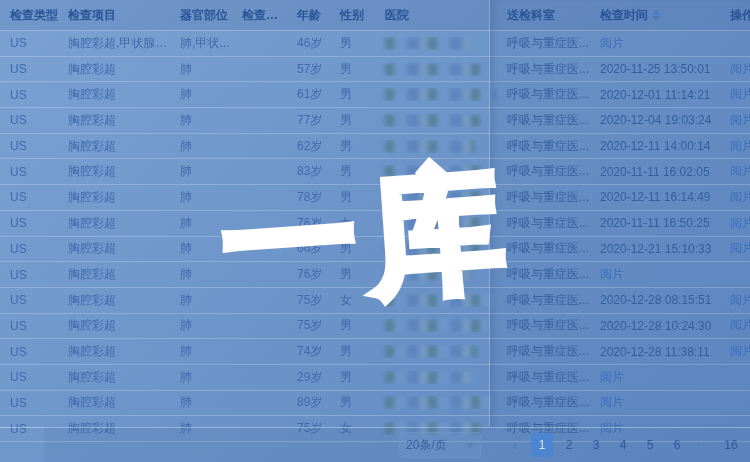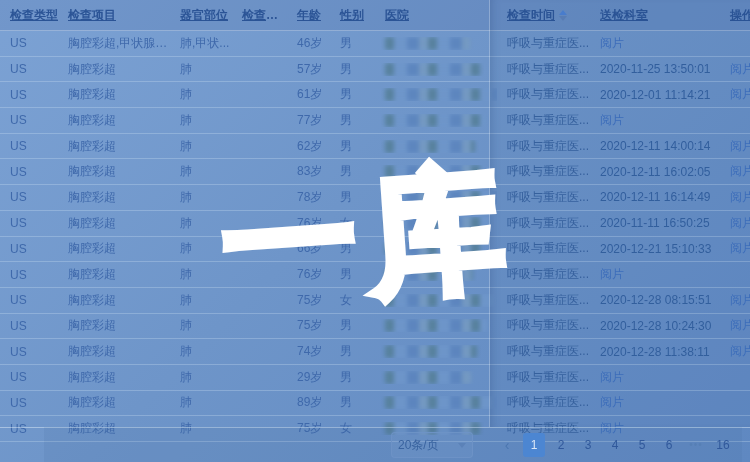--- a/index.html
+++ b/index.html
@@ -5,42 +5,42 @@
   html,body{margin:0;padding:0;}
   .screen{
     position:relative;width:750px;height:462px;overflow:hidden;
     background:linear-gradient(135deg,#7ca2d4 0%, #6e95c9 45%, #5f88c1 100%);
     font-family:"Liberation Sans","DejaVu Sans",sans-serif;
     font-size:12px;color:#3f69ab;
   }
   .table-wrap{position:absolute;left:0;top:0;width:800px;}
   .t-row{display:grid;grid-template-columns:58px 112px 62px 55px 43px 45px 122px 93px 130px 80px;align-items:center;}
   .t-head{height:30px;background:rgba(62,96,158,.16);border-bottom:1px solid rgba(255,255,255,.28);}
-  .t-head .cell{color:#2b5496;font-weight:bold;text-decoration:underline;}
+  .t-head .cell{color:#2b5496;font-weight:bold;}
   .t-body .t-row{height:24.7px;border-bottom:1px solid rgba(215,232,248,.28);}
   .cell{padding-left:10px;white-space:nowrap;overflow:hidden;text-overflow:ellipsis;}
   .cell.time{color:#33609f;}
   .cell.dept{color:#37629f;}
   .link{color:#3e6fbd;cursor:pointer;}
   .blur-bar{height:13px;border-radius:2px;opacity:.92;filter:blur(2px);
     background:repeating-linear-gradient(90deg,#56809b 0 9px,#6e96ca 9px 22px,#5c85be 22px 34px,#759ac2 34px 43px);}
   .sort-carets{display:inline-block;vertical-align:middle;margin-left:4px;}
   .caret{width:0;height:0;border-left:4px solid transparent;border-right:4px solid transparent;margin:1px 0;}
   .caret.up{border-bottom:5px solid #4a7fd0;}
   .caret.down{border-top:5px solid rgba(82,118,175,.55);}
   .v-seam{position:absolute;left:489px;top:0;height:427px;width:1px;background:rgba(255,255,255,.25);}
   .right-shade{position:absolute;left:490px;right:0;top:0;height:427px;pointer-events:none;
     background:rgba(44,74,128,.05);box-shadow:inset 8px 0 9px -6px rgba(27,56,105,.22);}
   .table-bottom{position:absolute;left:0;right:0;top:427px;height:1px;background:rgba(233,243,252,.45);}
   .watermark{
     position:absolute;left:222px;top:156px;width:330px;height:160px;line-height:160px;
     font-size:135px;font-weight:900;color:#fff;letter-spacing:12px;white-space:nowrap;
     -webkit-text-stroke:7px #ffffff;transform:rotate(-4deg);z-index:5;
   }
-  .pager{position:absolute;left:0;right:8px;bottom:0;height:34px;background:rgba(60,94,152,.10);
+  .pager{position:absolute;left:0;right:0;bottom:0;height:34px;background:rgba(60,94,152,.10);
     border-top:1px solid rgba(150,180,215,.35);display:flex;align-items:center;justify-content:flex-end;
     padding-right:8px;gap:5px;z-index:6;margin-left:44px;}
   .size-select{display:flex;align-items:center;justify-content:space-between;width:68px;height:24px;
     border:1px solid rgba(110,147,198,.9);border-radius:4px;padding:0 6px;color:#39639f;
     margin-right:18px;cursor:pointer;background:rgba(125,160,210,.18);}
   .chev-down{width:0;height:0;border-left:4px solid transparent;border-right:4px solid transparent;
     border-top:5px solid #5b82b8;}
   .pbtn{min-width:22px;height:24px;line-height:24px;text-align:center;border-radius:3px;color:#30589b;cursor:pointer;}
   .pbtn.prev{color:#4b76b0;font-size:14px;}
   .pbtn.active{background:#4c86d2;color:#d9e7f7;}
@@ -53,22 +53,22 @@
 
   <div class="table-wrap">
     <div class="t-row t-head">
         <div class="cell h">检查类型</div>
         <div class="cell h">检查项目</div>
         <div class="cell h">器官部位</div>
         <div class="cell h">检查方法</div>
         <div class="cell h">年龄</div>
         <div class="cell h">性别</div>
         <div class="cell h">医院</div>
+        <div class="cell h">送检科室</div>
         <div class="cell h">检查时间<span class="sort-carets"><div class="caret up"></div><div class="caret down"></div></span></div>
-        <div class="cell h">送检科室</div>
         <div class="cell h">操作</div>
       </div>
     <div class="t-body">
         <div class="t-row">
           <div class="cell ">US</div>
           <div class="cell ">胸腔彩超,甲状腺彩超</div>
           <div class="cell ">肺,甲状...</div>
           <div class="cell "></div>
           <div class="cell ">46岁</div>
           <div class="cell ">男</div>
@@ -110,20 +110,21 @@
           <div class="cell ">US</div>
           <div class="cell ">胸腔彩超</div>
           <div class="cell ">肺</div>
           <div class="cell "></div>
           <div class="cell ">77岁</div>
           <div class="cell ">男</div>
           <div class="cell ">
             <div class="blur-bar" style="width: 100px;"></div>
           </div>
           <div class="cell dept">呼吸与重症医...</div>
+          <div class="cell time">2020-12-04 19:03:24</div>
           <div class="cell "><span class="link">阅片</span></div>
         </div>
         <div class="t-row">
           <div class="cell ">US</div>
           <div class="cell ">胸腔彩超</div>
           <div class="cell ">肺</div>
           <div class="cell "></div>
           <div class="cell ">62岁</div>
           <div class="cell ">男</div>
           <div class="cell ">
@@ -137,21 +138,21 @@
           <div class="cell ">US</div>
           <div class="cell ">胸腔彩超</div>
           <div class="cell ">肺</div>
           <div class="cell "></div>
           <div class="cell ">83岁</div>
           <div class="cell ">男</div>
           <div class="cell ">
             <div class="blur-bar" style="width: 98px;"></div>
           </div>
           <div class="cell dept">呼吸与重症医...</div>
-          <div class="cell time">2020-12-11 16:02:05</div>
+          <div class="cell time">2020-11-11 16:02:05</div>
           <div class="cell "><span class="link">阅片</span></div>
         </div>
         <div class="t-row">
           <div class="cell ">US</div>
           <div class="cell ">胸腔彩超</div>
           <div class="cell ">肺</div>
           <div class="cell "></div>
           <div class="cell ">78岁</div>
           <div class="cell ">男</div>
           <div class="cell ">

